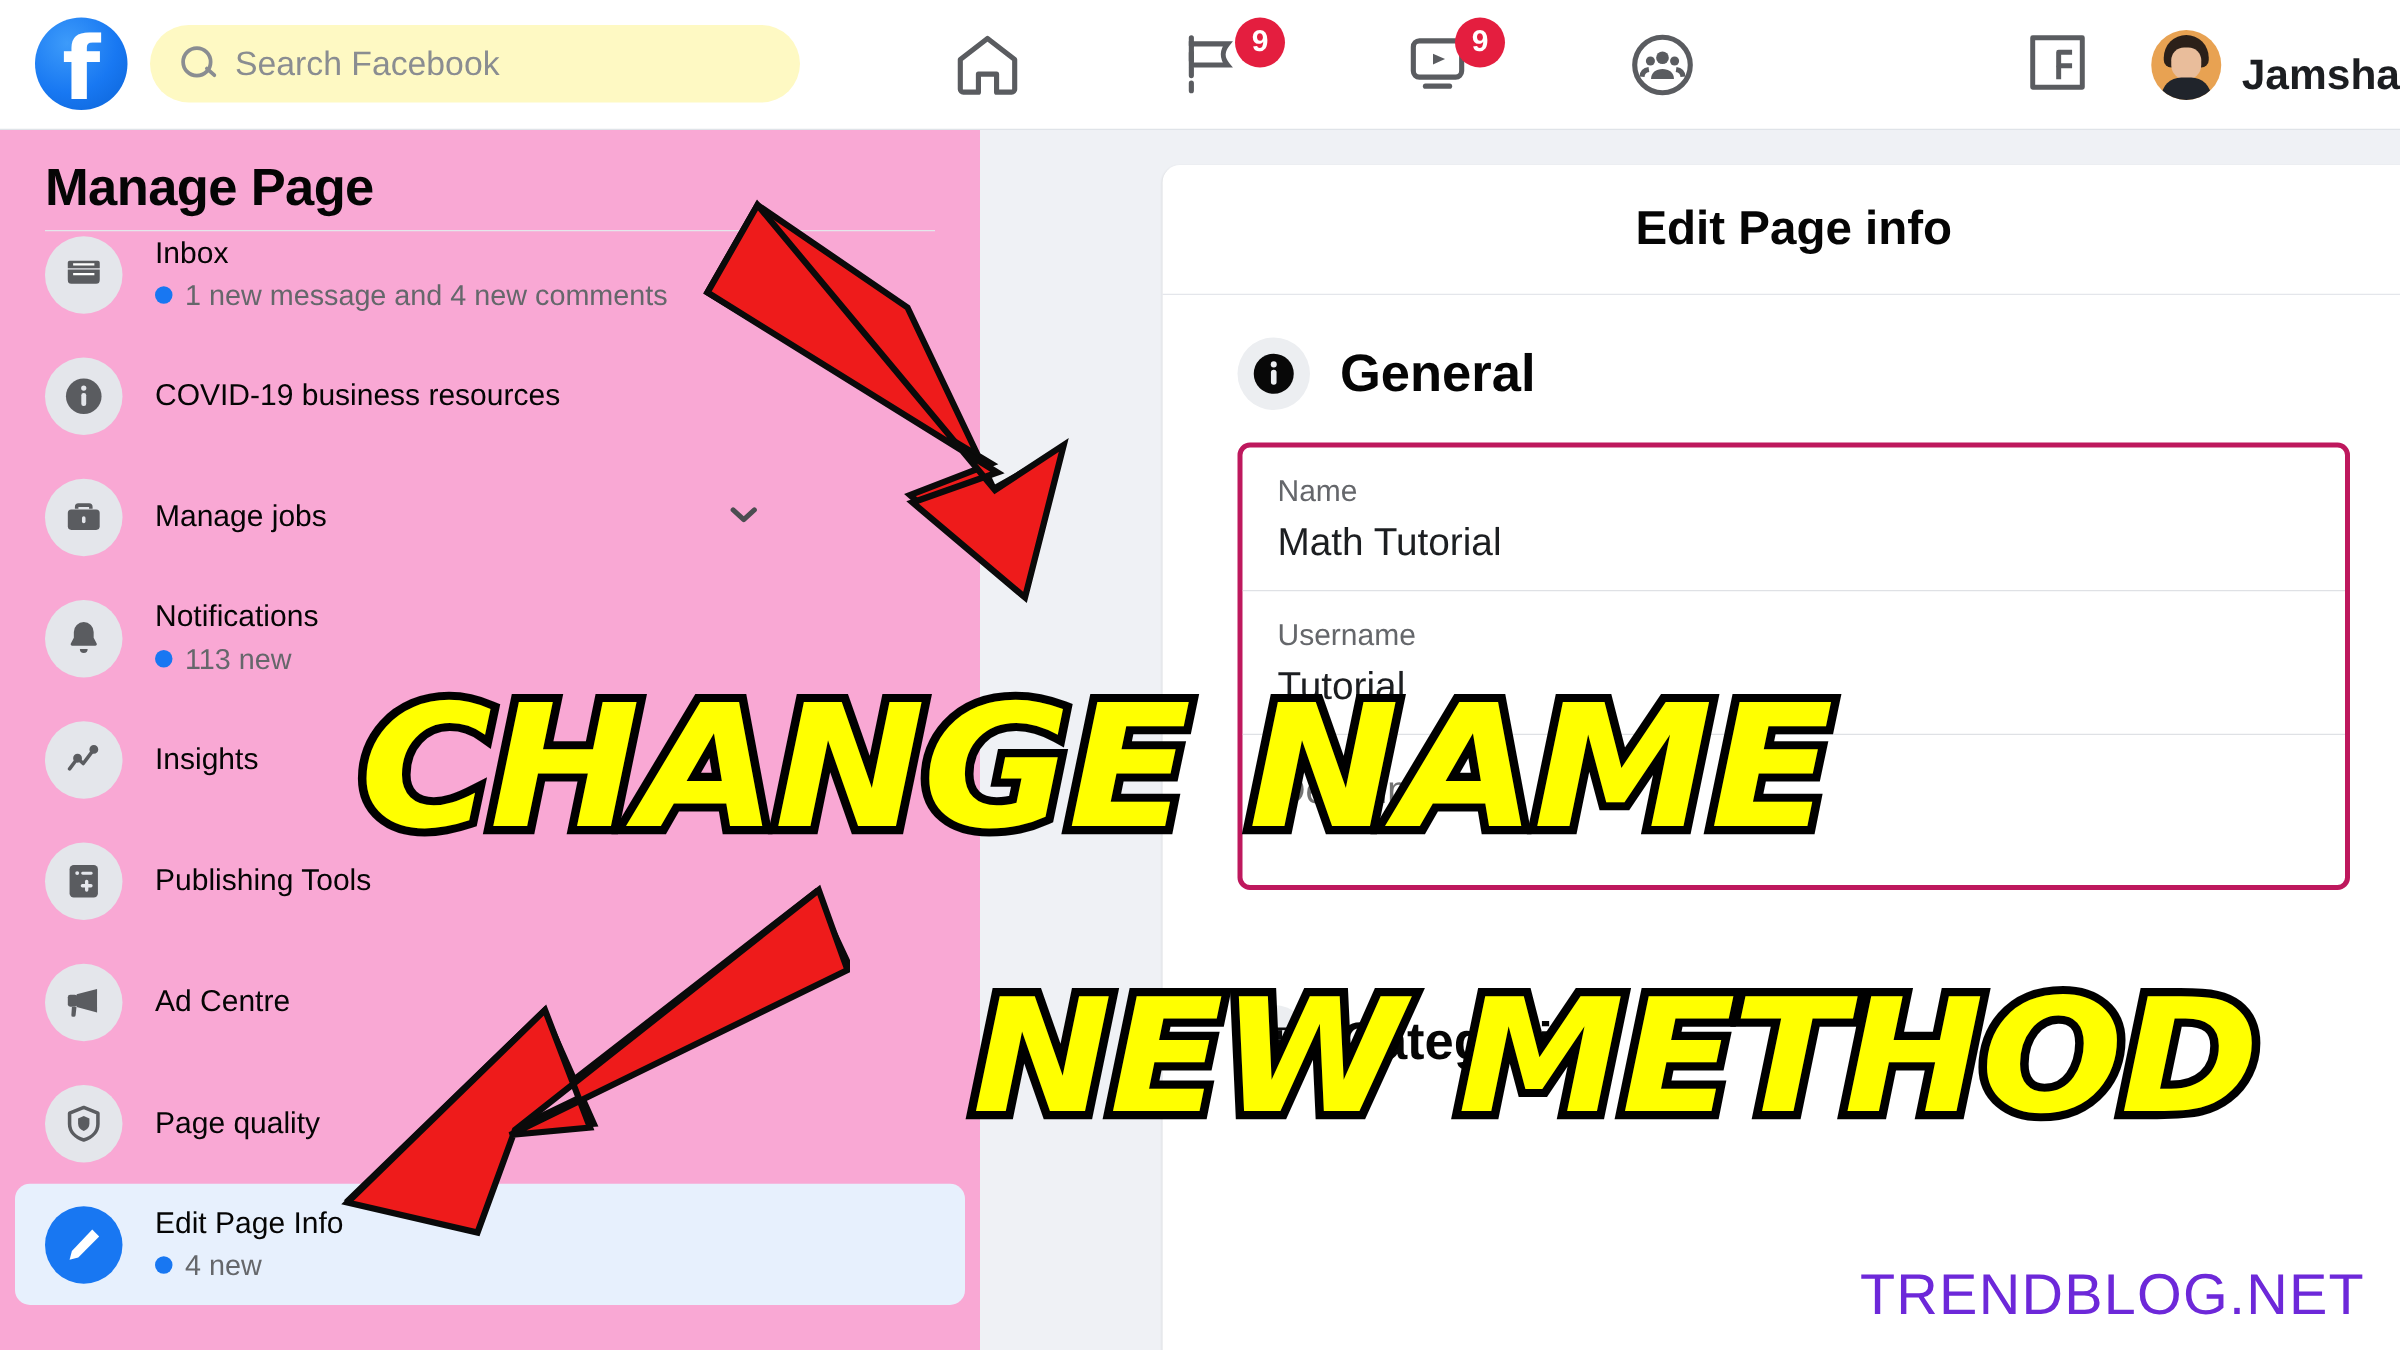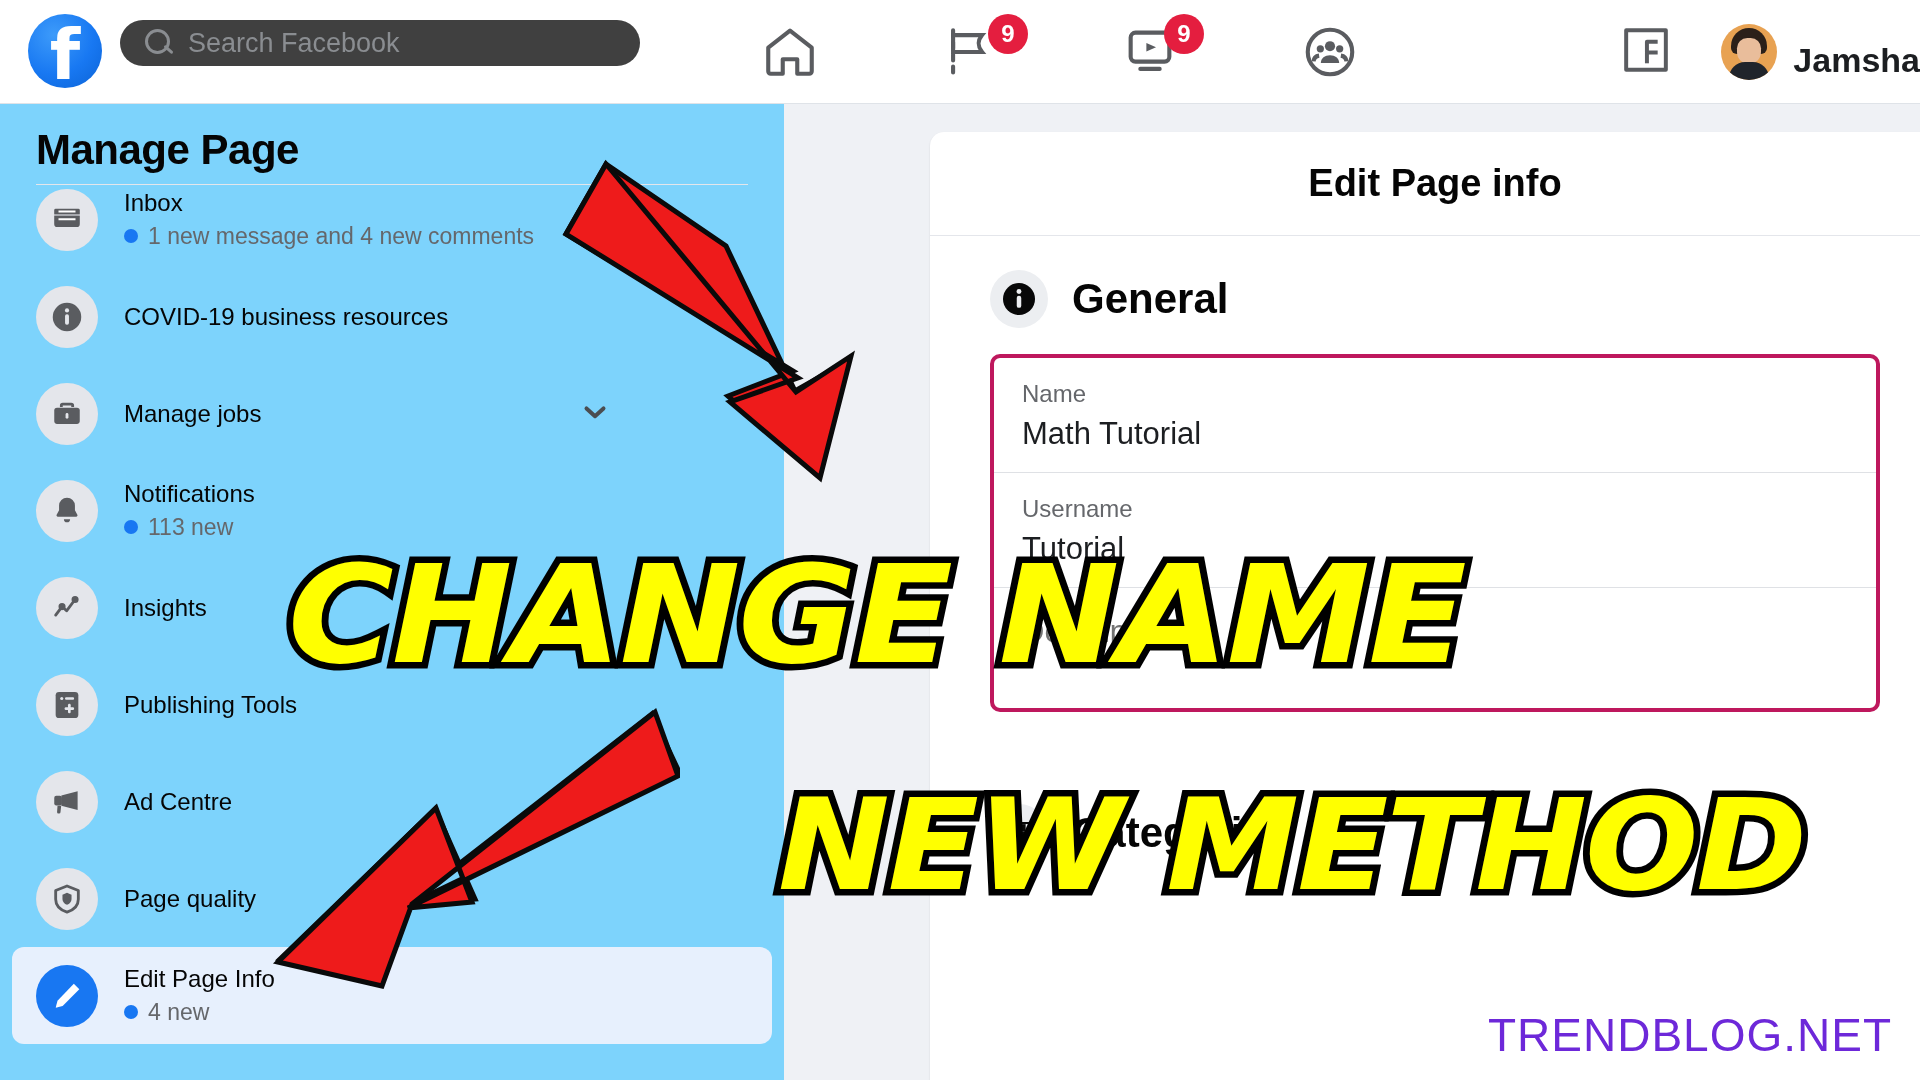--- a/index.html
+++ b/index.html
@@ -23,22 +23,22 @@
     background: radial-gradient(circle at 35% 28%, #3d9bfa 0%, #1878f2 55%, #0b63d6 100%);
     display: flex; align-items: flex-end; justify-content: center;
     overflow: hidden;
   }
   .fb-logo span {
     color: #fff; font-weight: bold; font-size: 70px; line-height: 0.93;
     font-family: "DejaVu Sans", sans-serif;
   }
   .searchbox {
     position: absolute; left: 120px; top: 20px;
-    width: 520px; height: 46px; border-radius: 34px;
-    background: #404040; display: flex; align-items: center; padding-left: 24px;
+    width: 520px; height: 62px; border-radius: 34px;
+    background: #fef9c3; display: flex; align-items: center; padding-left: 24px;
   }
   .searchbox .mag { width: 30px; height: 30px; flex: none; position: relative; }
   .searchbox .mag::before {
     content: ""; position: absolute; left: 1px; top: 1px;
     width: 19px; height: 19px; border: 3px solid #8a8d91; border-radius: 50%;
   }
   .searchbox .mag::after {
     content: ""; position: absolute; left: 19px; top: 20px;
     width: 11px; height: 3px; background: #8a8d91; transform: rotate(42deg);
     border-radius: 2px;
@@ -65,21 +65,21 @@
   .avatar .face { position: absolute; left: 16px; top: 14px; width: 24px; height: 26px; background: #e9bd9b; border-radius: 12px 12px 14px 14px; }
   .avatar .body { position: absolute; left: 8px; top: 38px; width: 40px; height: 22px; background: #20242b; border-radius: 16px 16px 0 0; }
   .username { margin-left: 16px; font-size: 34px; font-weight: bold; color: #1c1e21; white-space: nowrap; }
 
   
   .pagebody { position: absolute; left: 0; top: 104px; width: 1920px; height: 976px; background: #eff1f5; }
 
   
   .sidebar {
     position: absolute; left: 0; top: 0; width: 784px; height: 976px;
-    background: #7dd3fc; overflow: hidden;
+    background: #f9a8d4; overflow: hidden;
   }
   .sidebar-title {
     font-size: 42px; font-weight: bold; color: #050505;
     padding: 22px 0 10px 36px; letter-spacing: -0.5px;
   }
   .sidebar-divider { height: 1px; background: #e4e6eb; margin: 0 36px 0 36px; }
   .navlist { padding: 0 12px; }
   .navrow {
     display: flex; align-items: center; height: 97px; padding: 0 24px;
     border-radius: 12px; position: relative;

